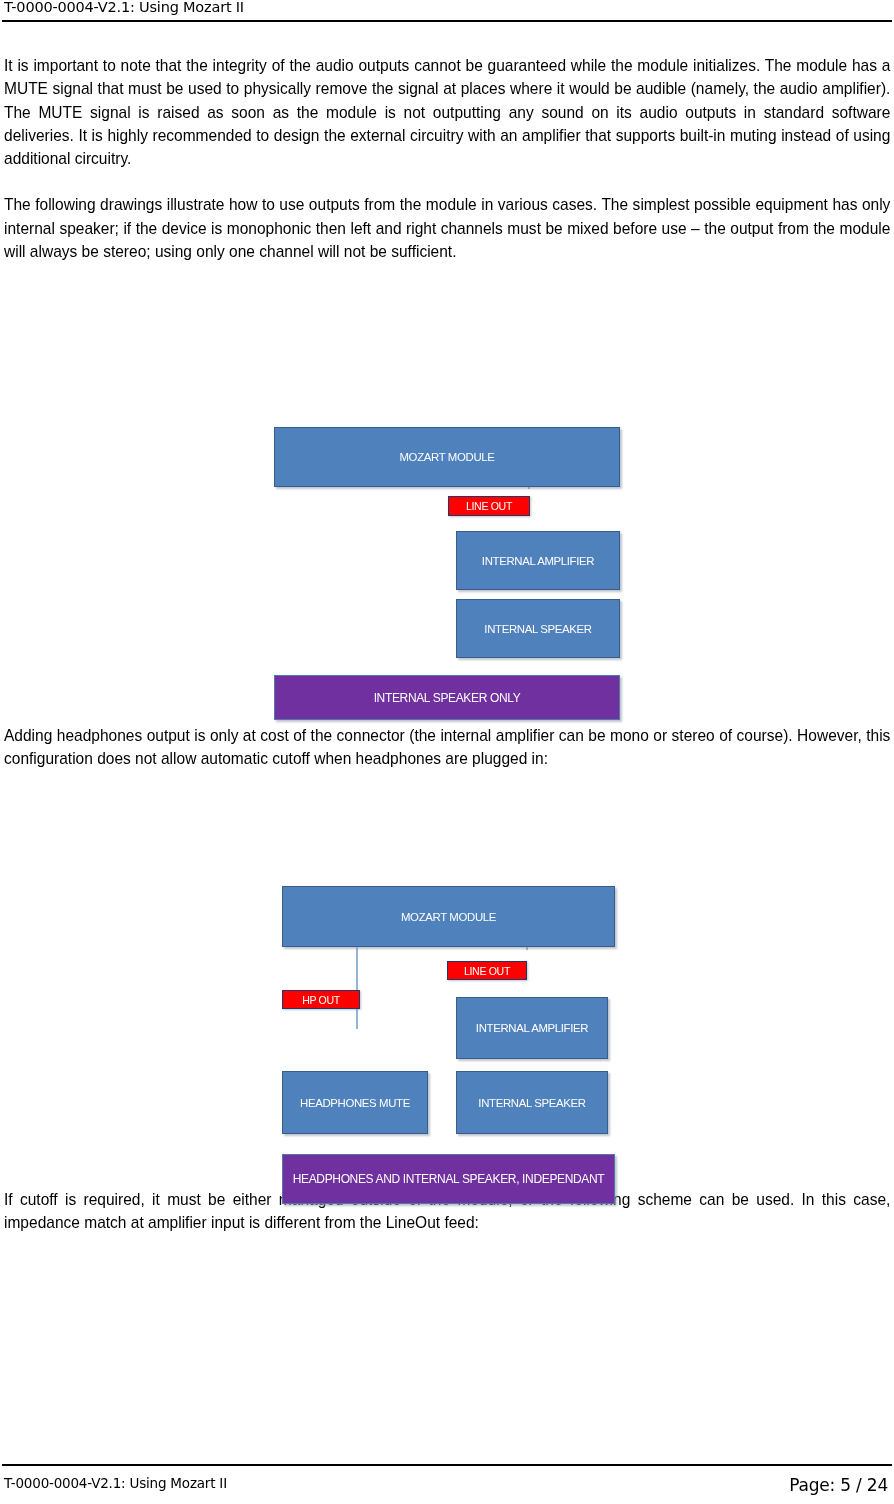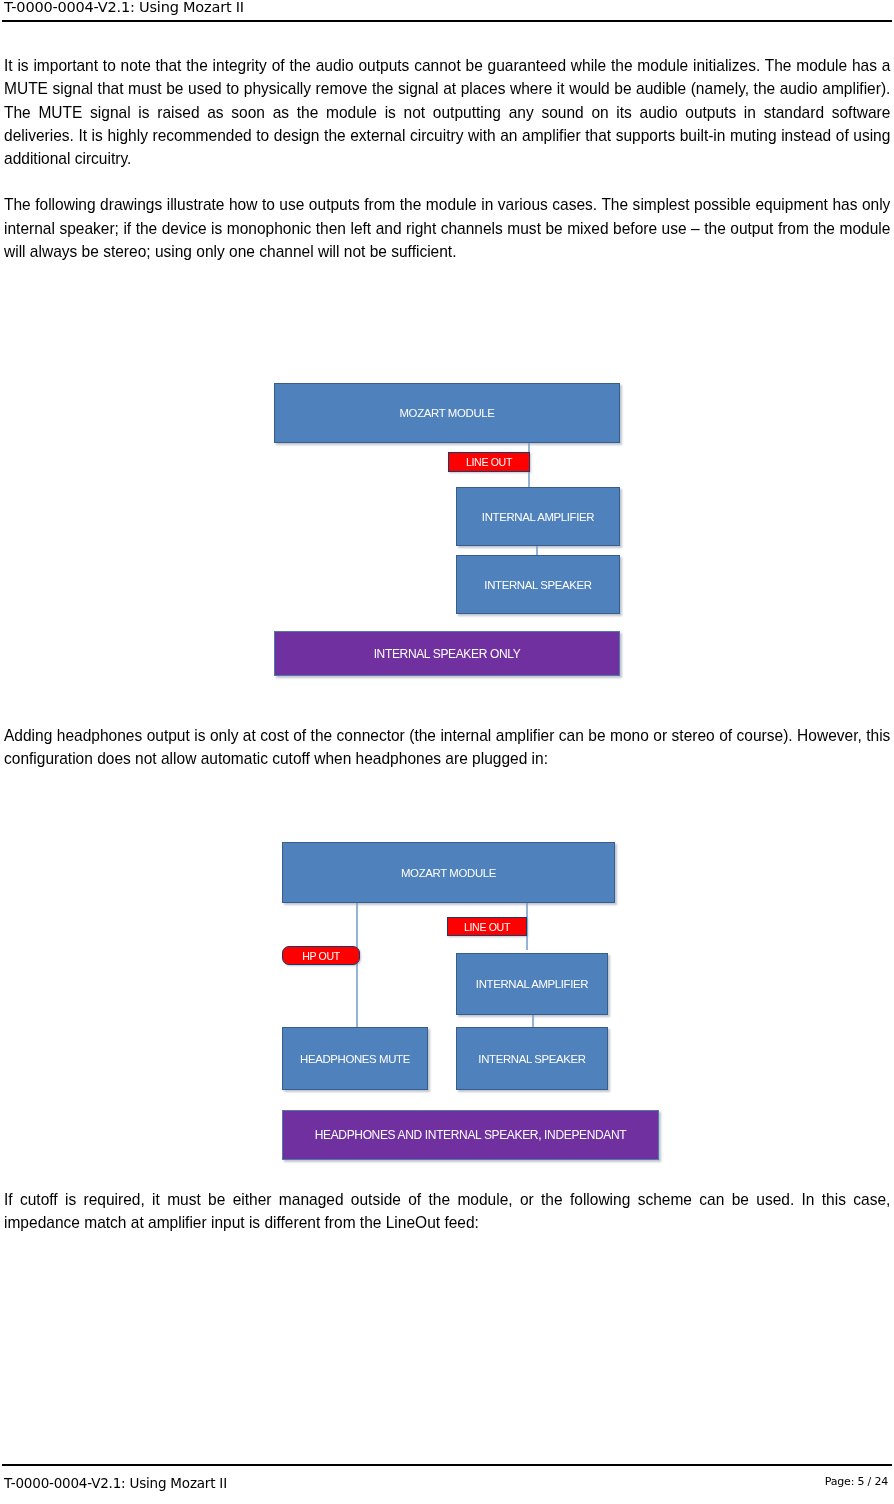--- a/index.html
+++ b/index.html
@@ -67,21 +67,21 @@
     font-family: "DejaVu Sans", sans-serif;
     font-size: 13.5px;
     letter-spacing: -0.2px;
     white-space: nowrap;
   }
   .page-footer .ftr-right {
     position: absolute;
     right: 6px;
     top: 11px;
     font-family: "DejaVu Sans", sans-serif;
-    font-size: 11px;
+    font-size: 17px;
     letter-spacing: -0.2px;
     white-space: nowrap;
     text-align: center;
   }
 
   
   .content {
     position: absolute;
     left: 4px;
     top: 54px;
@@ -112,20 +112,21 @@
     position: absolute;
     box-sizing: border-box;
     display: flex;
     align-items: center;
     justify-content: center;
     text-align: center;
     color: #ffffff;
     font-family: "Liberation Sans", sans-serif;
     letter-spacing: -0.35px;
     z-index: 3;
+    margin-top: 44px;
   }
   .node.blue {
     background: #4F81BD;
     border: 1px solid #385D8A;
     box-shadow: 2px 2px 2px rgba(140,150,165,0.55);
     font-size: 11.4px;
   }
   .node.purple {
     background: #7030A0;
     border: 1px solid #4F7AA8;
@@ -200,37 +201,37 @@
   <div class="connector" style="left:532px; top:1013px; width:2px; height:14px;"></div>
 
   <div class="node blue" style="left:282px; top:842px; width:333px; height:61px;">
     <span>MOZART MODULE</span>
   </div>
 
   <div class="node red" style="left:447px; top:917px; width:80px; height:19px;">
     <span>LINE OUT</span>
   </div>
 
-  <div class="node red" style="left:282px; top:946px; width:78px; height:19px;border-radius:7px;">
+  <div class="node red" style="left:282px; top:946px; width:78px; height:19px;">
     <span>HP OUT</span>
   </div>
 
   <div class="node blue" style="left:456px; top:953px; width:152px; height:62px;">
     <span>INTERNAL AMPLIFIER</span>
   </div>
 
   <div class="node blue" style="left:282px; top:1027px; width:146px; height:63px;">
     <span>HEADPHONES MUTE</span>
   </div>
 
   <div class="node blue" style="left:456px; top:1027px; width:152px; height:63px;">
     <span>INTERNAL SPEAKER</span>
   </div>
 
-  <div class="node purple" style="left:282px; top:1110px; width:377px; height:50px;">
+  <div class="node purple" style="left:282px; top:1110px; width:333px; height:50px;">
     <span>HEADPHONES AND INTERNAL SPEAKER, INDEPENDANT</span>
   </div>
 </div>
 
 <div class="content" style="top:1188px;">
   <p class="para">If cutoff is required, it must be either managed outside of the module, or the following scheme can be used. In this case, impedance match at amplifier input is different from the LineOut feed:</p>
 </div>
 
 <div class="page-footer">
   <div class="ftr-rule"></div>

